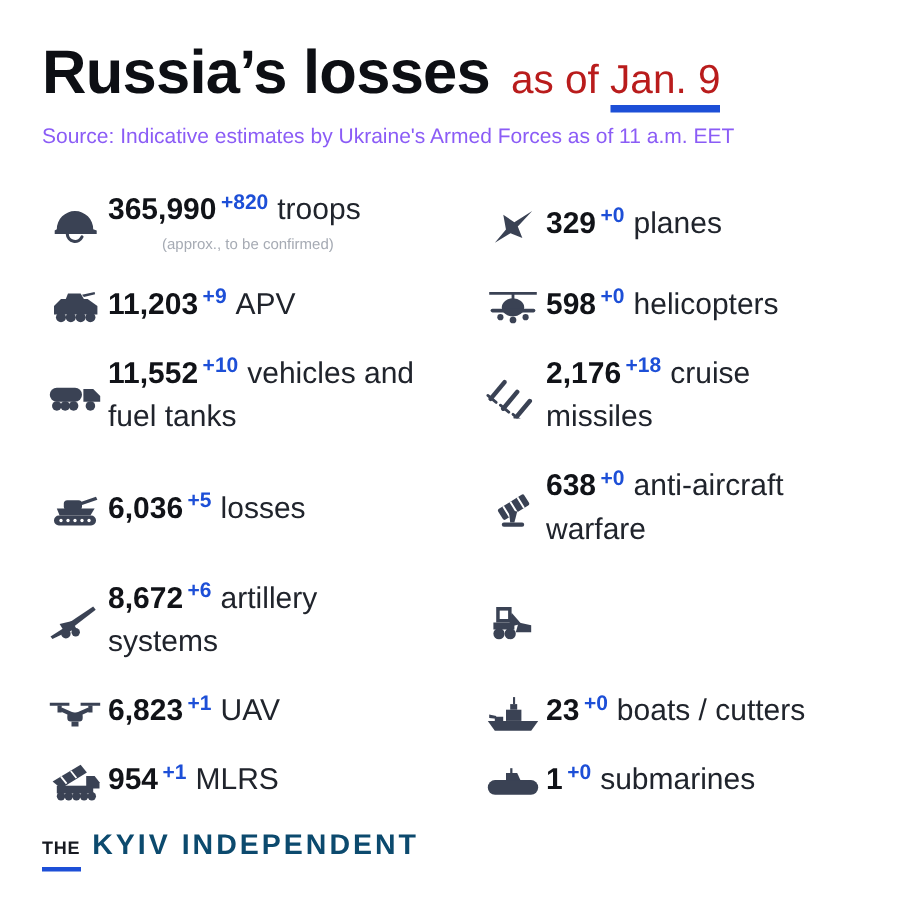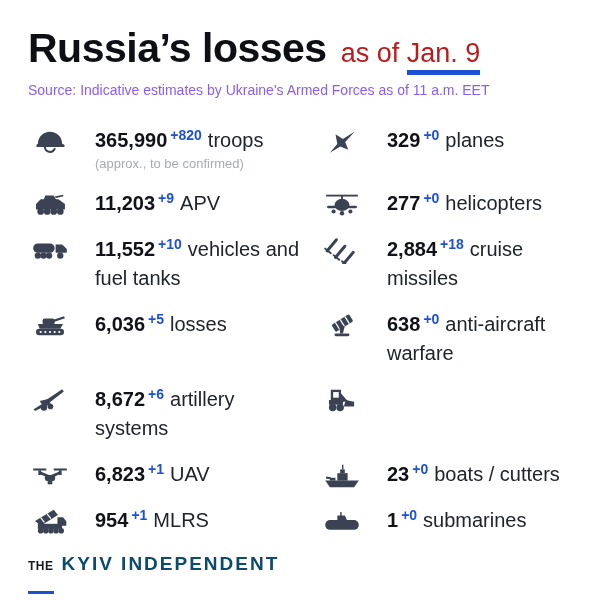--- a/index.html
+++ b/index.html
@@ -13,30 +13,30 @@
   .title{font-size:41px;font-weight:700;letter-spacing:-0.5px;line-height:48px;color:#0d0f14;}
   .asof{font-size:27px;color:#b91c1c;white-space:nowrap;}
   .asof-date{border-bottom:5px solid #1d4fd7;padding-bottom:2px;}
   .source{margin-top:8px;font-size:14px;line-height:20px;color:#8b5cf6;}
   .grid{
     margin-top:26px;
     display:grid;
     grid-template-columns:292px 268px;
     row-gap:17px;
   }
-  .item{display:flex;gap:23px;align-items:flex-start;}
+  .item{display:flex;gap:0;align-items:center;}
   .icon{width:44px;flex:0 0 44px;display:flex;justify-content:center;color:#3a4254;padding-top:1px;}
   .icon svg{width:38px;height:28px;fill:currentColor;display:block;}
   .stat-text{width:212px;font-size:20px;line-height:29px;color:#20242c;}
   .num{font-weight:700;color:#111318;}
   .delta{font-size:14px;font-weight:700;color:#1d4fd7;line-height:0;margin-left:3px;vertical-align:7px;}
   .label{margin-left:6px;}
-  .note{font-size:13px;line-height:17px;color:#a6abb4;}
+  .note{font-size:10px;line-height:17px;color:#a6abb4;margin-left:36px;}
   .footer{margin-top:18px;display:flex;align-items:baseline;gap:8px;}
-  .footer-the{font-size:12px;font-weight:700;letter-spacing:0.5px;color:#171a21;border-bottom:3px solid #1d4fd7;padding-bottom:18px;}
+  .footer-the{font-size:12px;font-weight:700;letter-spacing:0.5px;color:#171a21;border-bottom:3px solid #1d4fd7;padding-bottom:6px;}
   .footer-brand{font-size:19px;font-weight:700;letter-spacing:2px;color:#0c4a6e;}
 </style>
 </head>
 <body>
 
 <div class="title-row">
   <span class="title">Russia’s losses</span>
   <span class="asof"><span>as of</span> <span class="asof-date">Jan. 9</span></span>
 </div>
 <div class="source">Source: Indicative estimates by Ukraine's Armed Forces as of 11 a.m. EET</div>
@@ -92,21 +92,21 @@
           <path d="M3 5h34v2H3z"></path>
           <rect x="19" y="6" width="2" height="5"></rect>
           <ellipse cx="20" cy="16" rx="8" ry="6.5"></ellipse>
           <rect x="4" y="17" width="32" height="2.6" rx="1.3"></rect>
           <circle cx="11" cy="23" r="2.2"></circle>
           <circle cx="29" cy="23" r="2.2"></circle>
           <circle cx="20" cy="25" r="2.4"></circle>
         </svg>
     </span>
     <div class="stat-text">
-      <span class="num">277</span><sup class="delta">+0</sup><span class="label">helicopters</span>
+      <span class="num">598</span><sup class="delta">+0</sup><span class="label">helicopters</span>
     </div>
   </div>
 
   <div class="item">
     <span class="icon">
       <svg viewBox="0 0 40 30">
           <rect x="2" y="8" width="23" height="10" rx="5"></rect>
           <path d="M26 9h7l5 5v4H26z"></path>
           <circle cx="7" cy="21" r="3.4"></circle>
           <circle cx="13" cy="21" r="3.4"></circle>
@@ -124,21 +124,21 @@
       <svg viewBox="0 0 40 30" fill="none" stroke="currentColor" stroke-linecap="round">
           <path d="M4 16L14 4" stroke-width="3.2"></path>
           <path d="M2 13.5l6 5" stroke-width="2"></path>
           <path d="M13 23L23 11" stroke-width="3.2"></path>
           <path d="M11 20.5l6 5" stroke-width="2"></path>
           <path d="M22 29.5L32 17.5" stroke-width="3.2"></path>
           <path d="M20 27l6 5" stroke-width="2"></path>
         </svg>
     </span>
     <div class="stat-text">
-      <span class="num">2,884</span><sup class="delta">+18</sup><span class="label">cruise missiles</span>
+      <span class="num">2,176</span><sup class="delta">+18</sup><span class="label">cruise missiles</span>
     </div>
   </div>
 
   <div class="item">
     <span class="icon">
       <svg viewBox="0 0 40 30">
           <path d="M22 10l13-4.5 1 2.2-12.5 4.3z"></path>
           <rect x="12" y="8" width="13" height="7" rx="2.5"></rect>
           <path d="M7 14h27l-3 5H9z"></path>
           <rect x="5" y="19" width="30" height="7" rx="3.5"></rect>

